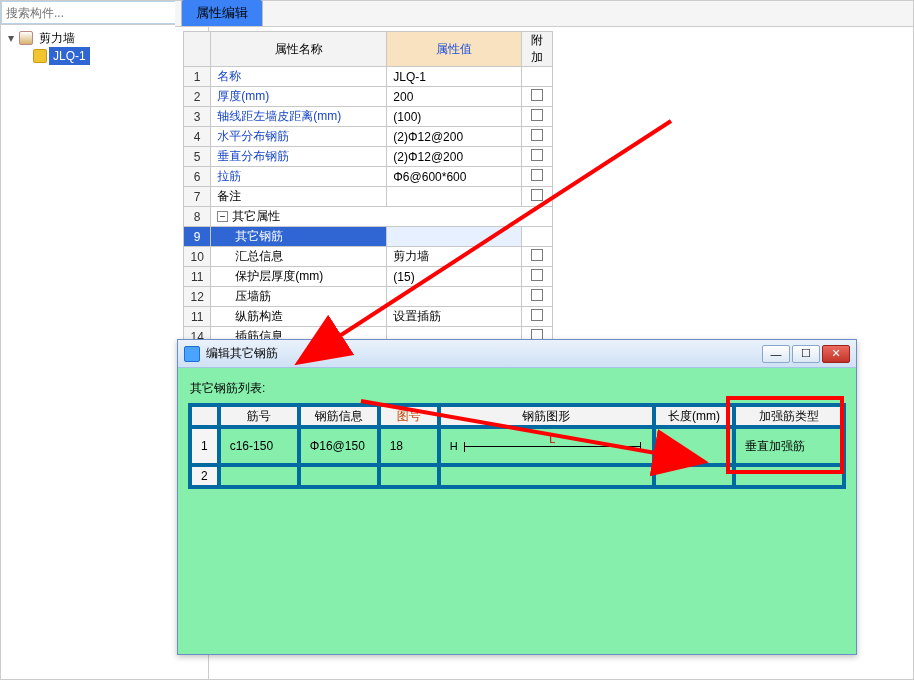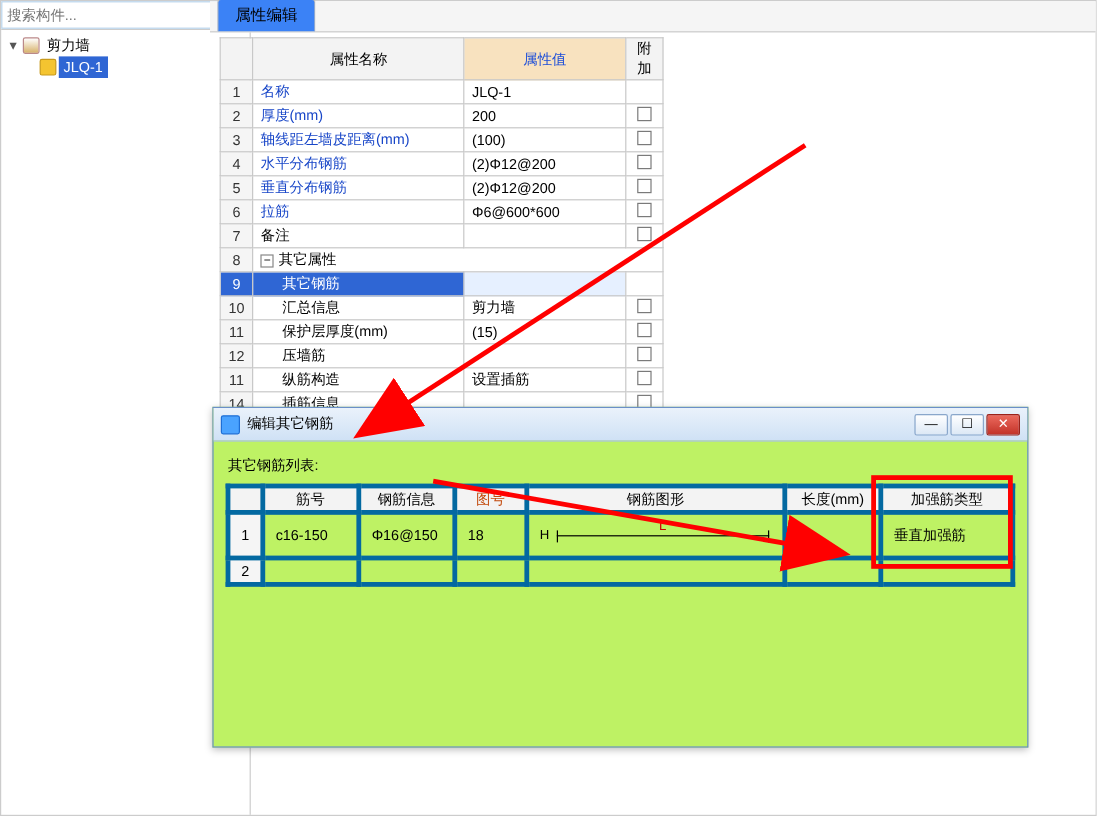--- a/index.html
+++ b/index.html
@@ -78,22 +78,22 @@
   }
   .grp-toggle {
     display:inline-block; width:11px; height:11px; border:1px solid #888;
     text-align:center; line-height:9px; font-size:10px; margin-right:4px;
     background:#fff;
   }
   .indent1 { padding-left:24px !important; }
 
   
   .dialog {
-    position:absolute; left:176px; top:338px; width:680px; height:284px;
-    border:1px solid #6a8fc7; background:#bef264;
+    position:absolute; left:176px; top:338px; width:680px; height:316px;
+    border:1px solid #6a8fc7; background:#86efac;
     box-shadow:0 2px 6px rgba(0,0,0,.25);
   }
   .dlg-title {
     height:28px; background:linear-gradient(#eaf2fb,#cfe1f5);
     display:flex; align-items:center; padding:0 6px;
     border-bottom:1px solid #a9c3e6;
   }
   .dlg-title .icon {
     width:16px; height:16px; background:#4aa3ff; border:1px solid #1d6fd6;
     border-radius:2px; margin-right:6px;

